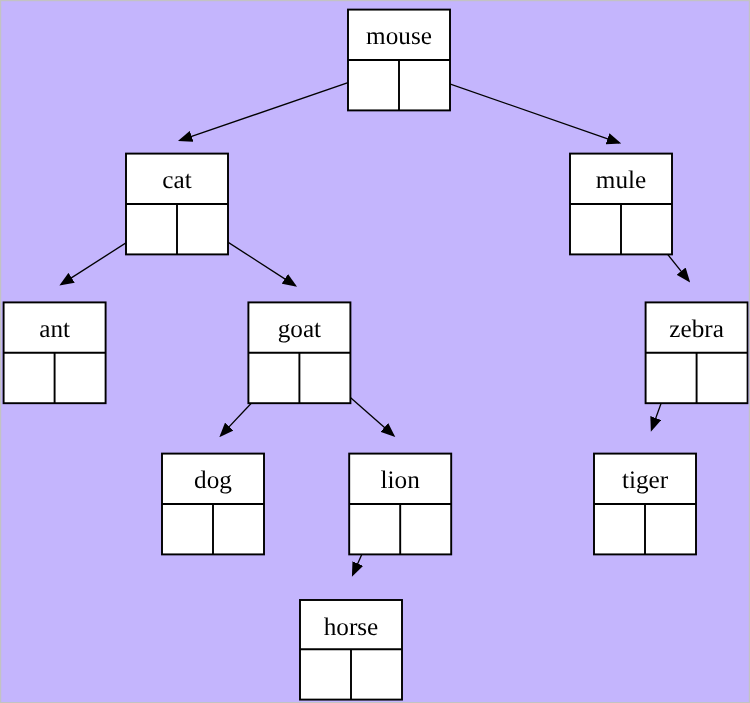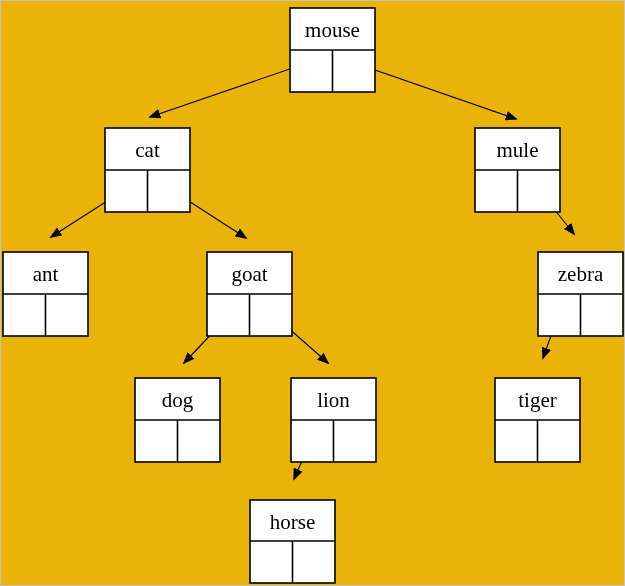--- a/index.html
+++ b/index.html
@@ -1,21 +1,21 @@
 <!DOCTYPE html>
 <html><head>
 <meta charset="utf-8">
 <style>
   html, body { margin: 0; padding: 0; background: #ffffff; }
   .canvas {
     position: relative;
     width: 623px;
     height: 584px;
     border: 1px solid #c3c3c3;
-    background: #eab308;
+    background: #c4b5fd;
     overflow: hidden;
   }
   svg { display: block; }
   .node-box  { fill: #ffffff; stroke: #000000; stroke-width: 1.6; }
   .node-line { stroke: #000000; stroke-width: 1.6; }
   .node-label {
     font-family: "Liberation Serif", "DejaVu Serif", serif;
     font-size: 21px;
     fill: #000000;
     text-anchor: middle;

